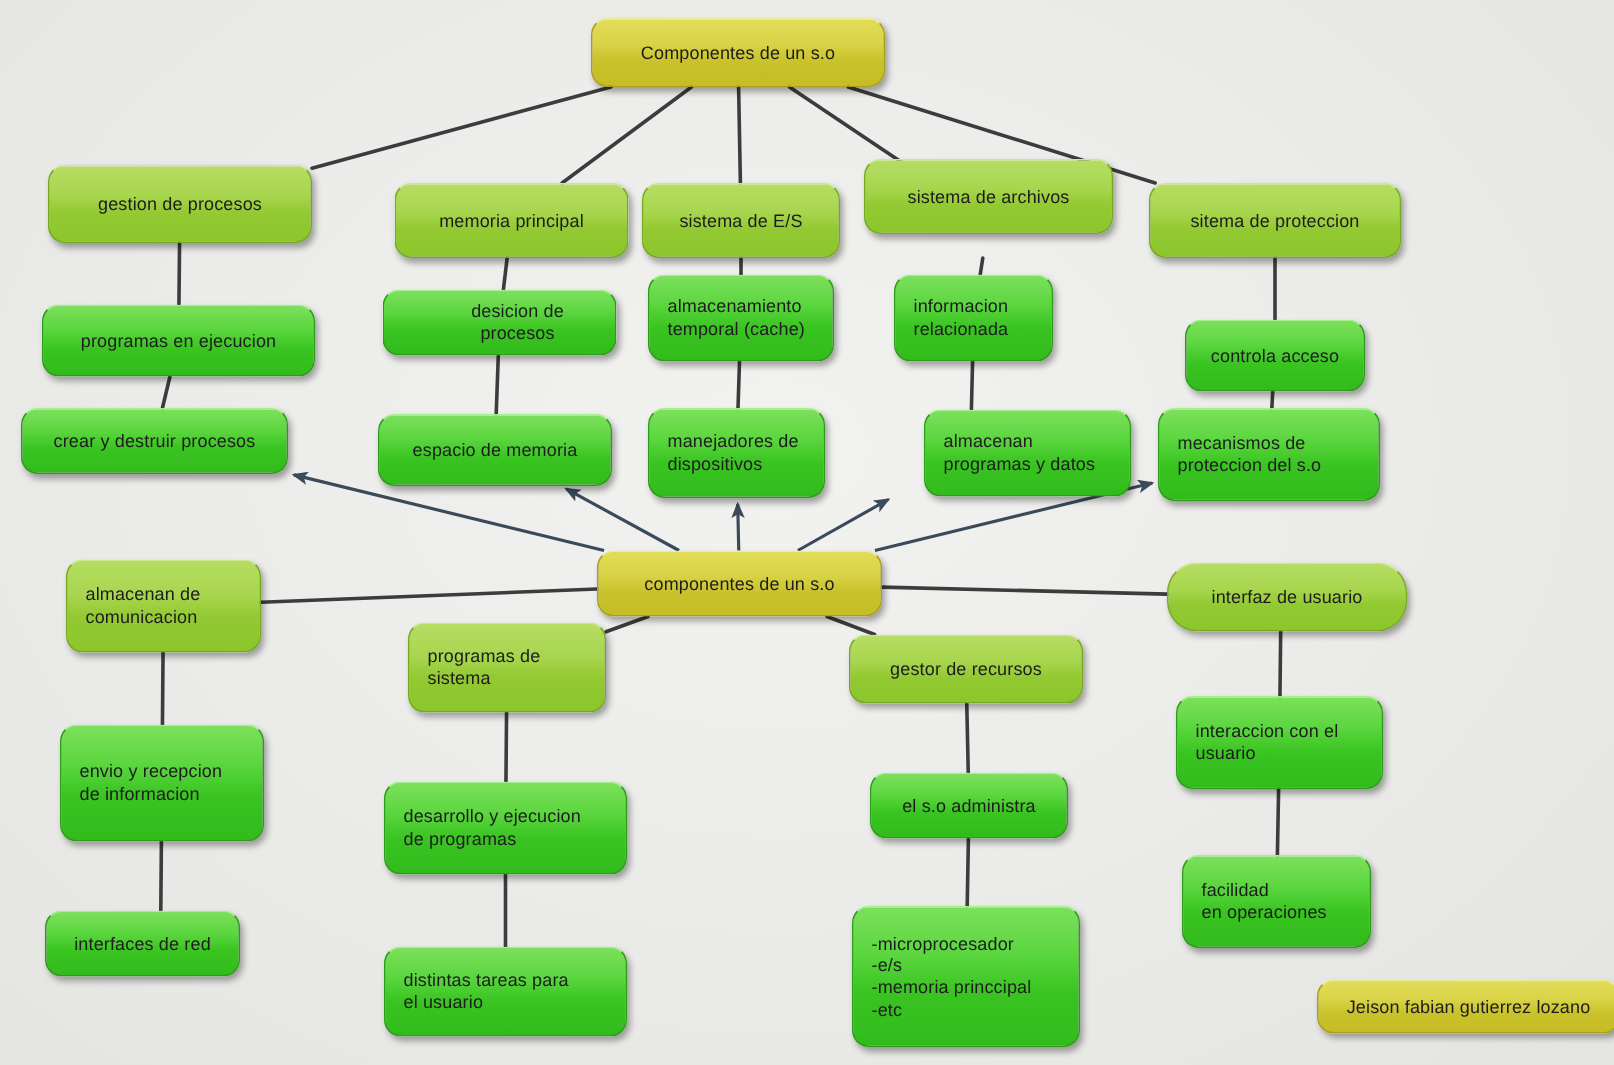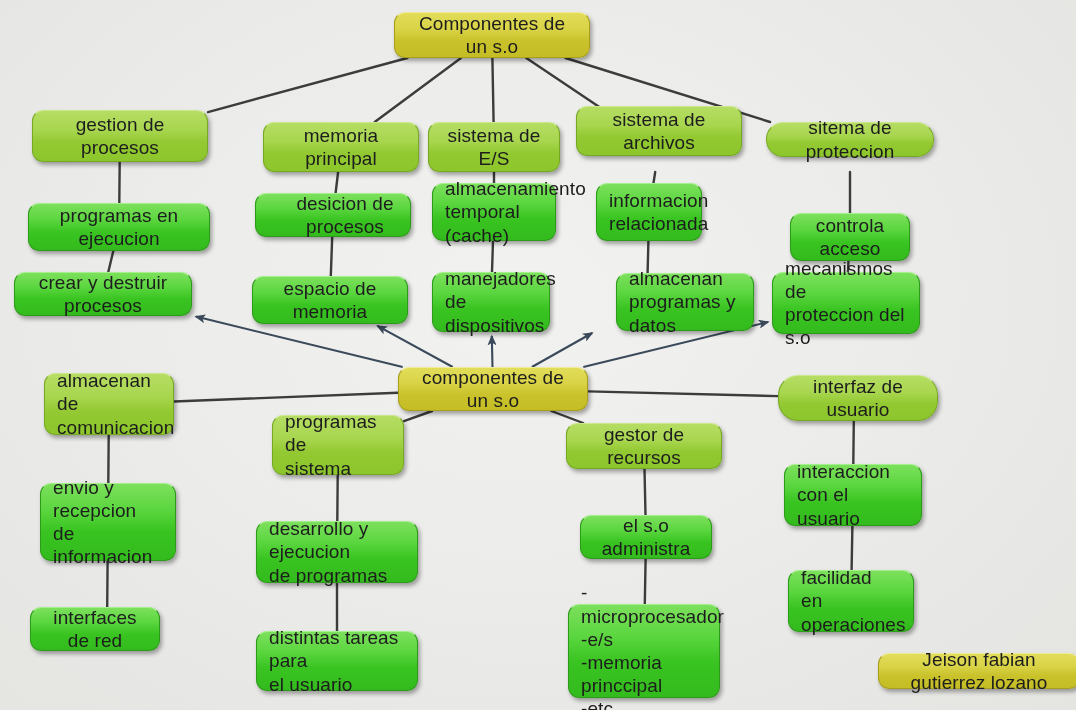--- a/index.html
+++ b/index.html
@@ -24,21 +24,21 @@
     pointer-events: none;
   }
   .node {
     position: absolute;
     box-sizing: border-box;
     border-radius: 11px;
     display: flex;
     align-items: center;
     padding: 0 12px;
     color: #1d1d1d;
-    font-size: 19px;
+    font-size: 12px;
     line-height: 1.22;
     letter-spacing: 0.1px;
     white-space: pre-line;
     z-index: 5;
     box-shadow: 2px 3px 4px rgba(0,0,0,0.34);
   }
   
   .n-lime {
     background: linear-gradient(to bottom, #b5dd63 0%, #a8d64f 38%, #93c932 62%, #8cc62c 100%);
     border: 1px solid #76a824;
@@ -122,21 +122,21 @@
       <div class="node n-lime center" style="left: 428px; top: 122px; width: 132px; height: 50px;"><span class="txt">sistema de E/S</span></div>
       <div class="node n-green leftish" style="left: 432px; top: 183px; width: 124px; height: 58px;"><span class="txt">almacenamiento
 temporal (cache)</span></div>
       <div class="node n-green leftish" style="left: 432px; top: 272px; width: 118px; height: 60px;"><span class="txt">manejadores de
 dispositivos</span></div>
       <div class="node n-lime center" style="left: 576px; top: 106px; width: 166px; height: 50px;"><span class="txt">sistema de archivos</span></div>
       <div class="node n-green leftish" style="left: 596px; top: 183px; width: 106px; height: 58px;"><span class="txt">informacion
 relacionada</span></div>
       <div class="node n-green leftish" style="left: 578px; top: 273px; width: 138px; height: 58px; margin-left: 38px;"><span class="txt">almacenan
 programas y datos</span></div>
-      <div class="node n-lime center" style="left: 766px; top: 122px; width: 168px; height: 35px; border-radius: 17px;"><span class="txt">sitema de proteccion</span></div>
+      <div class="node n-lime center" style="left: 766px; top: 122px; width: 168px; height: 50px;"><span class="txt">sitema de proteccion</span></div>
       <div class="node n-green center" style="left: 790px; top: 213px; width: 120px; height: 48px;"><span class="txt">controla acceso</span></div>
       <div class="node n-green leftish" style="left: 772px; top: 272px; width: 148px; height: 62px;"><span class="txt">mecanismos de
 proteccion del s.o</span></div>
       <div class="node n-lime leftish" style="left: 44px; top: 373px; width: 130px; height: 62px;"><span class="txt">almacenan de
 comunicacion</span></div>
       <div class="node n-green leftish" style="left: 40px; top: 483px; width: 136px; height: 78px;"><span class="txt">envio y recepcion
 de informacion</span></div>
       <div class="node n-green center" style="left: 30px; top: 607px; width: 130px; height: 44px;"><span class="txt">interfaces de red</span></div>
       <div class="node n-lime leftish" style="left: 272px; top: 415px; width: 132px; height: 60px;"><span class="txt">programas de
 sistema</span></div>

